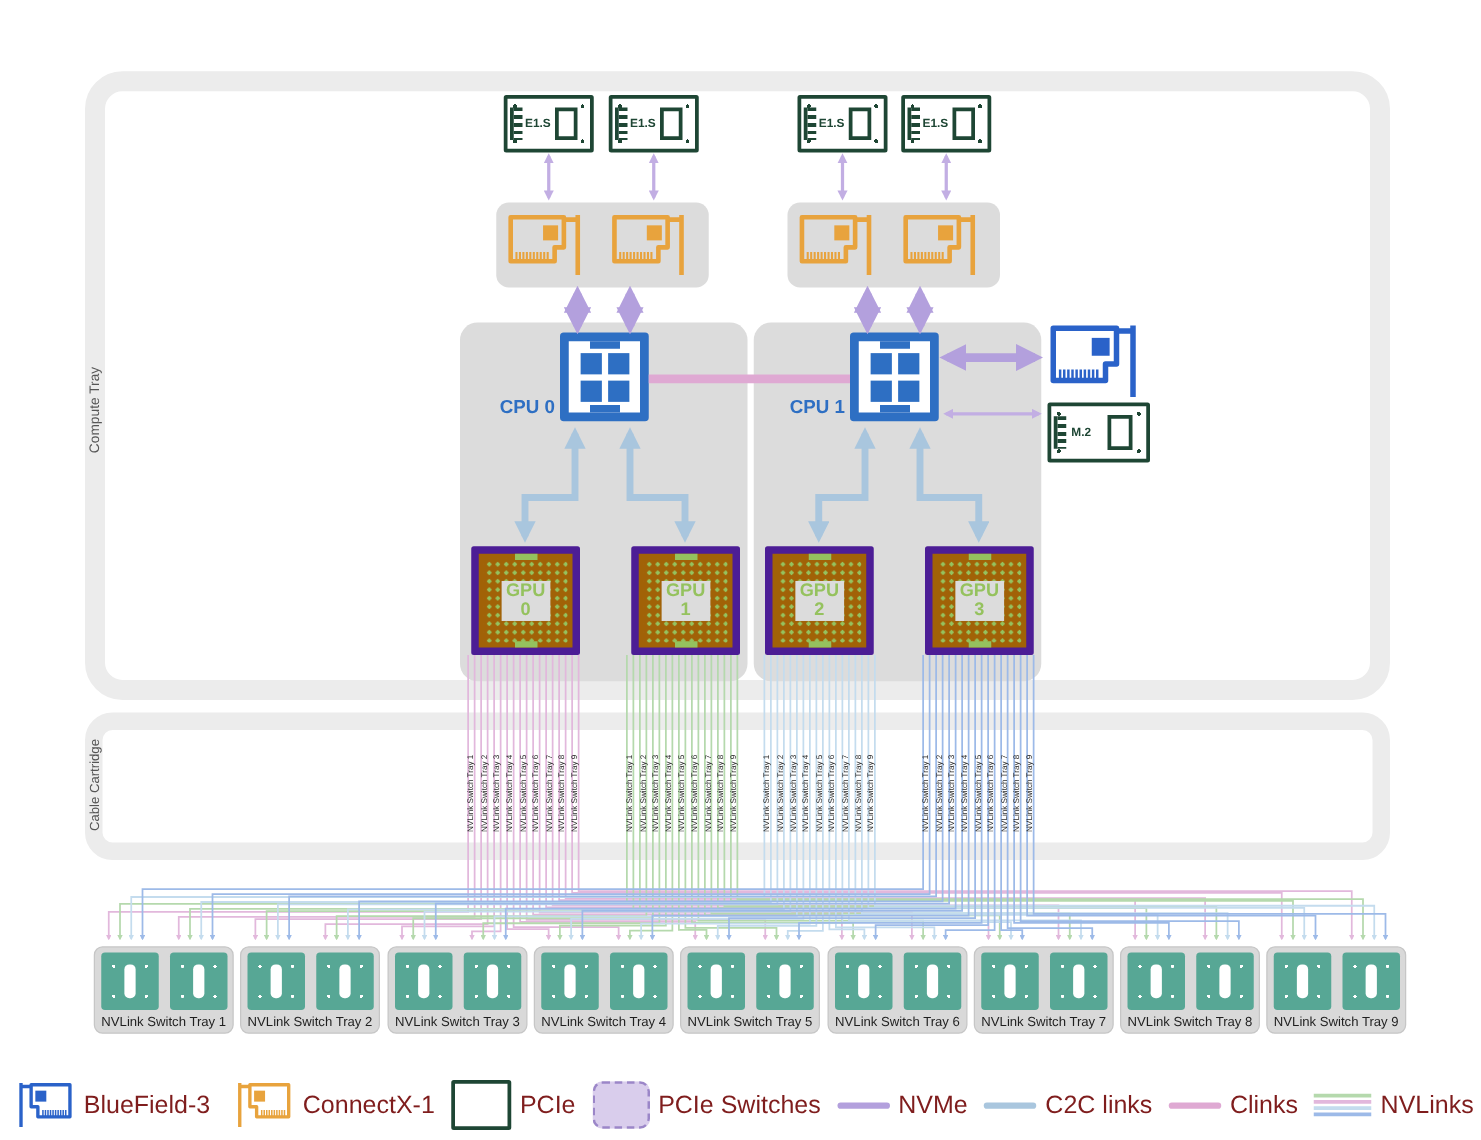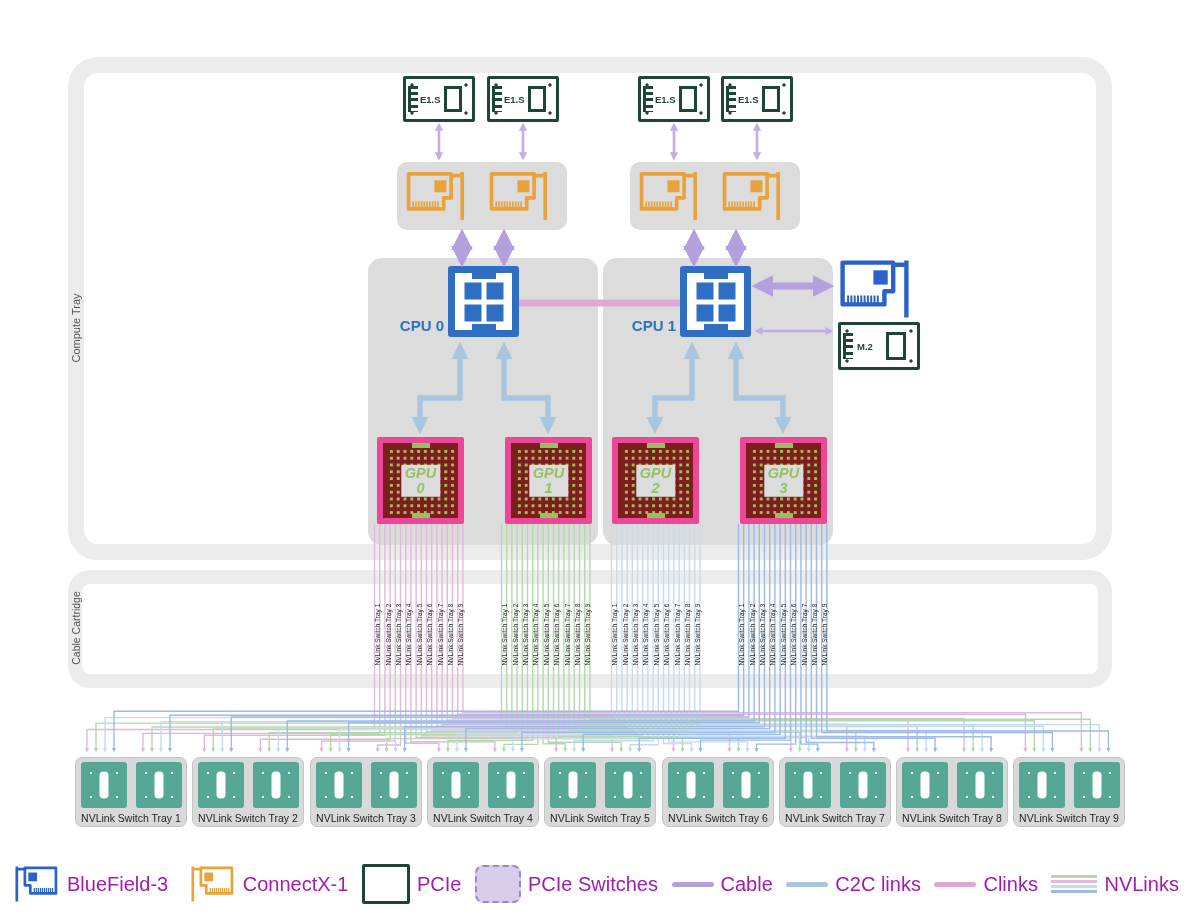--- a/index.html
+++ b/index.html
@@ -52,22 +52,22 @@
             border-radius:3px;box-sizing:border-box;z-index:3;}
   .cpu-chip .grid{position:absolute;left:50%;top:50%;transform:translate(-50%,-50%);
             display:grid;grid-template-columns:17px 17px;grid-template-rows:17px 17px;gap:5px;}
   .cpu-chip .grid b{background:#2e6fc3;}
   .cpu-chip .tabt,.cpu-chip .tabb{position:absolute;left:50%;transform:translateX(-50%);width:24px;height:6px;background:#2e6fc3;}
   .cpu-chip .tabt{top:0;}
   .cpu-chip .tabb{bottom:0;}
   .cpu-label{position:absolute;z-index:3;font-size:15px;font-weight:600;color:#2e6fc3;text-align:right;width:52px;}
 
   
-  .gpu-chip{position:absolute;width:87px;height:87px;border:6px solid #ec4899;background:#7f1d1d;
-            border-radius:2px;box-sizing:border-box;z-index:3;font-style:italic;}
+  .gpu-chip{position:absolute;width:87px;height:87px;border:6px solid #4c1d95;background:#a16207;
+            border-radius:2px;box-sizing:border-box;z-index:3;}
   .gpu-chip .dotgrid{position:absolute;inset:4px;
       background-image:radial-gradient(#95c25e 1.55px,rgba(0,0,0,0) 1.75px);
       background-size:6.8px 6.8px;background-position:1px 1px;}
   .gpu-chip .tabt,.gpu-chip .tabb{position:absolute;left:50%;transform:translateX(-50%);width:18px;height:5px;background:#95c25e;z-index:2;}
   .gpu-chip .tabt{top:0;}
   .gpu-chip .tabb{bottom:0;}
   .gpu-label{position:absolute;left:50%;top:50%;transform:translate(-50%,-50%);
       background:#dcdcdc;color:#95c25e;font-weight:bold;font-size:14.5px;line-height:1.05;
       text-align:center;padding:1px 4px;z-index:3;}
 
@@ -91,21 +91,21 @@
        radial-gradient(circle 1.3px at 10px 11px,#fff 98%,rgba(0,0,0,0)),
        radial-gradient(circle 1.3px at 36px 11px,#fff 98%,rgba(0,0,0,0)),
        radial-gradient(circle 1.3px at 10px 35px,#fff 98%,rgba(0,0,0,0)),
        radial-gradient(circle 1.3px at 36px 35px,#fff 98%,rgba(0,0,0,0));}
   .tlabel{position:absolute;bottom:2px;left:0;right:0;text-align:center;font-size:10.5px;color:#1f1f1f;}
 
   
   .legend{position:absolute;left:6px;right:6px;top:858px;height:52px;display:flex;
           align-items:center;justify-content:space-between;z-index:6;}
   .litem{display:flex;align-items:center;gap:7px;}
-  .llabel{font-size:20px;color:#a21caf;white-space:nowrap;}
+  .llabel{font-size:20px;color:#7f1d1d;white-space:nowrap;}
   .lcard{width:54px;height:46px;transform:scaleX(-1);}
   .legend-nvme{position:relative;width:48px;height:40px;background:#fff;border:3px solid #1e4634;
                border-radius:2px;box-sizing:border-box;transform:scaleX(-1);}
   .legend-nvme .sq{left:12px;width:18px;height:24px;}
   .pcie-sw{width:46px;height:38px;background:#d9cdec;border:2.5px dashed #9b86c8;border-radius:8px;box-sizing:border-box;}
   .nvsw{position:relative;width:32px;height:32px;background:#57a795;border-radius:3px;}
   .nvsw .hbar{position:absolute;left:50%;top:50%;transform:translate(-50%,-50%);width:17px;height:7px;background:#fff;border-radius:3px;}
   .nvsw .hdots{position:absolute;inset:0;
       background:
        radial-gradient(circle 1.2px at 6px 16px,#fff 98%,rgba(0,0,0,0)),
@@ -600,21 +600,21 @@
         <i class="dots"></i>
       </div>
       <span class="llabel">PCIe</span>
     </div>
     <div class="litem">
       <div class="pcie-sw"></div>
       <span class="llabel">PCIe Switches</span>
     </div>
     <div class="litem">
       <i class="swatch sw-pcie"></i>
-      <span class="llabel">Cable</span>
+      <span class="llabel">NVMe</span>
     </div>
     <div class="litem">
       <i class="swatch sw-c2c"></i>
       <span class="llabel">C2C links</span>
     </div>
     <div class="litem">
       <i class="swatch sw-clink"></i>
       <span class="llabel">Clinks</span>
     </div>
     <div class="litem">

